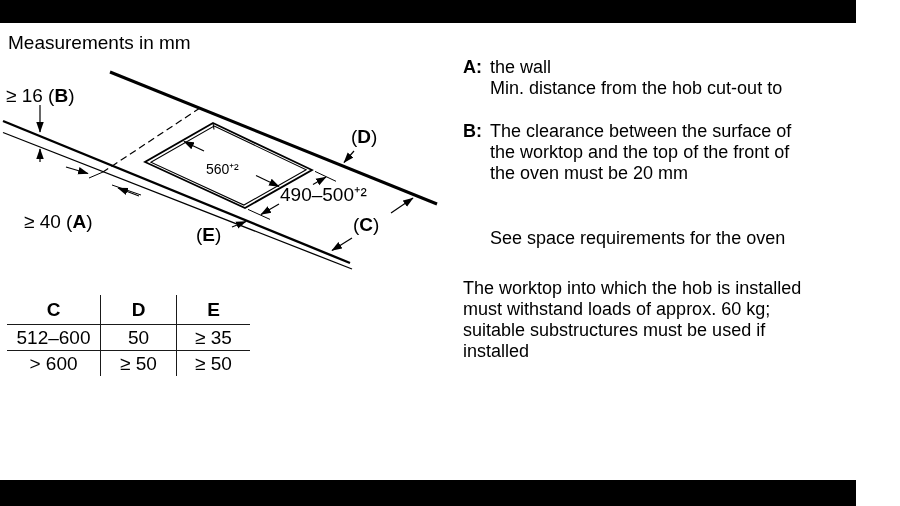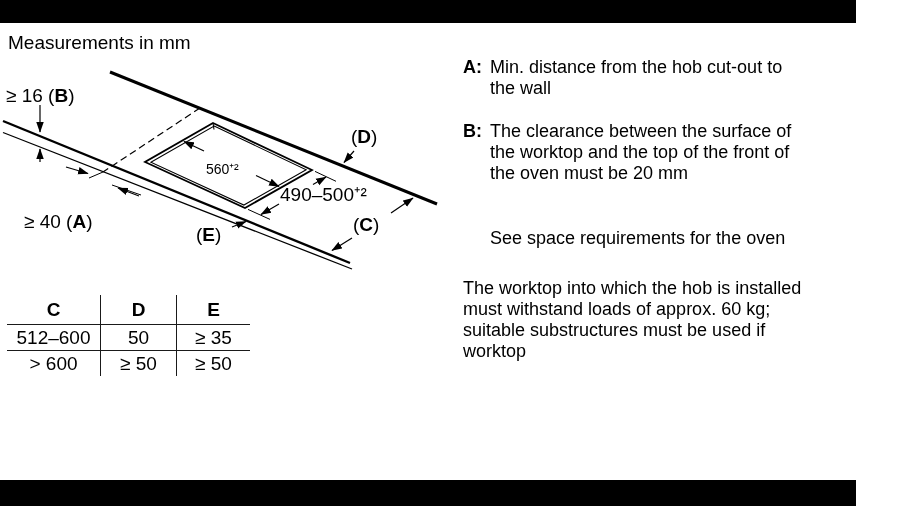--- a/index.html
+++ b/index.html
@@ -153,29 +153,29 @@
         <tr>
           <td>&gt; 600</td>
           <td>≥ 50</td>
           <td>≥ 50</td>
         </tr>
       </tbody>
     </table>
   </div>
 
   <div class="note" id="note-a">
-    <span class="key">A:</span><span class="lines"><div class="line">Min. distance from the hob cut-out to</div><div class="line">the wall</div></span>
+    <span class="key">A:</span><span class="lines"><div class="line">the wall</div><div class="line">Min. distance from the hob cut-out to</div></span>
   </div>
 
   <div class="note" id="note-b">
     <span class="key">B:</span><span class="lines"><div class="line">The clearance between the surface of</div><div class="line">the worktop and the top of the front of</div><div class="line">the oven must be 20 mm</div></span>
   </div>
 
   <div class="note" id="note-see">See space requirements for the oven</div>
 
   <div class="note" id="note-load">
     <div class="line">The worktop into which the hob is installed</div>
     <div class="line">must withstand loads of approx. 60 kg;</div>
     <div class="line">suitable substructures must be used if</div>
-    <div class="line">worktop</div>
+    <div class="line">installed</div>
   </div>
 
 </div>
 
 </body></html>

